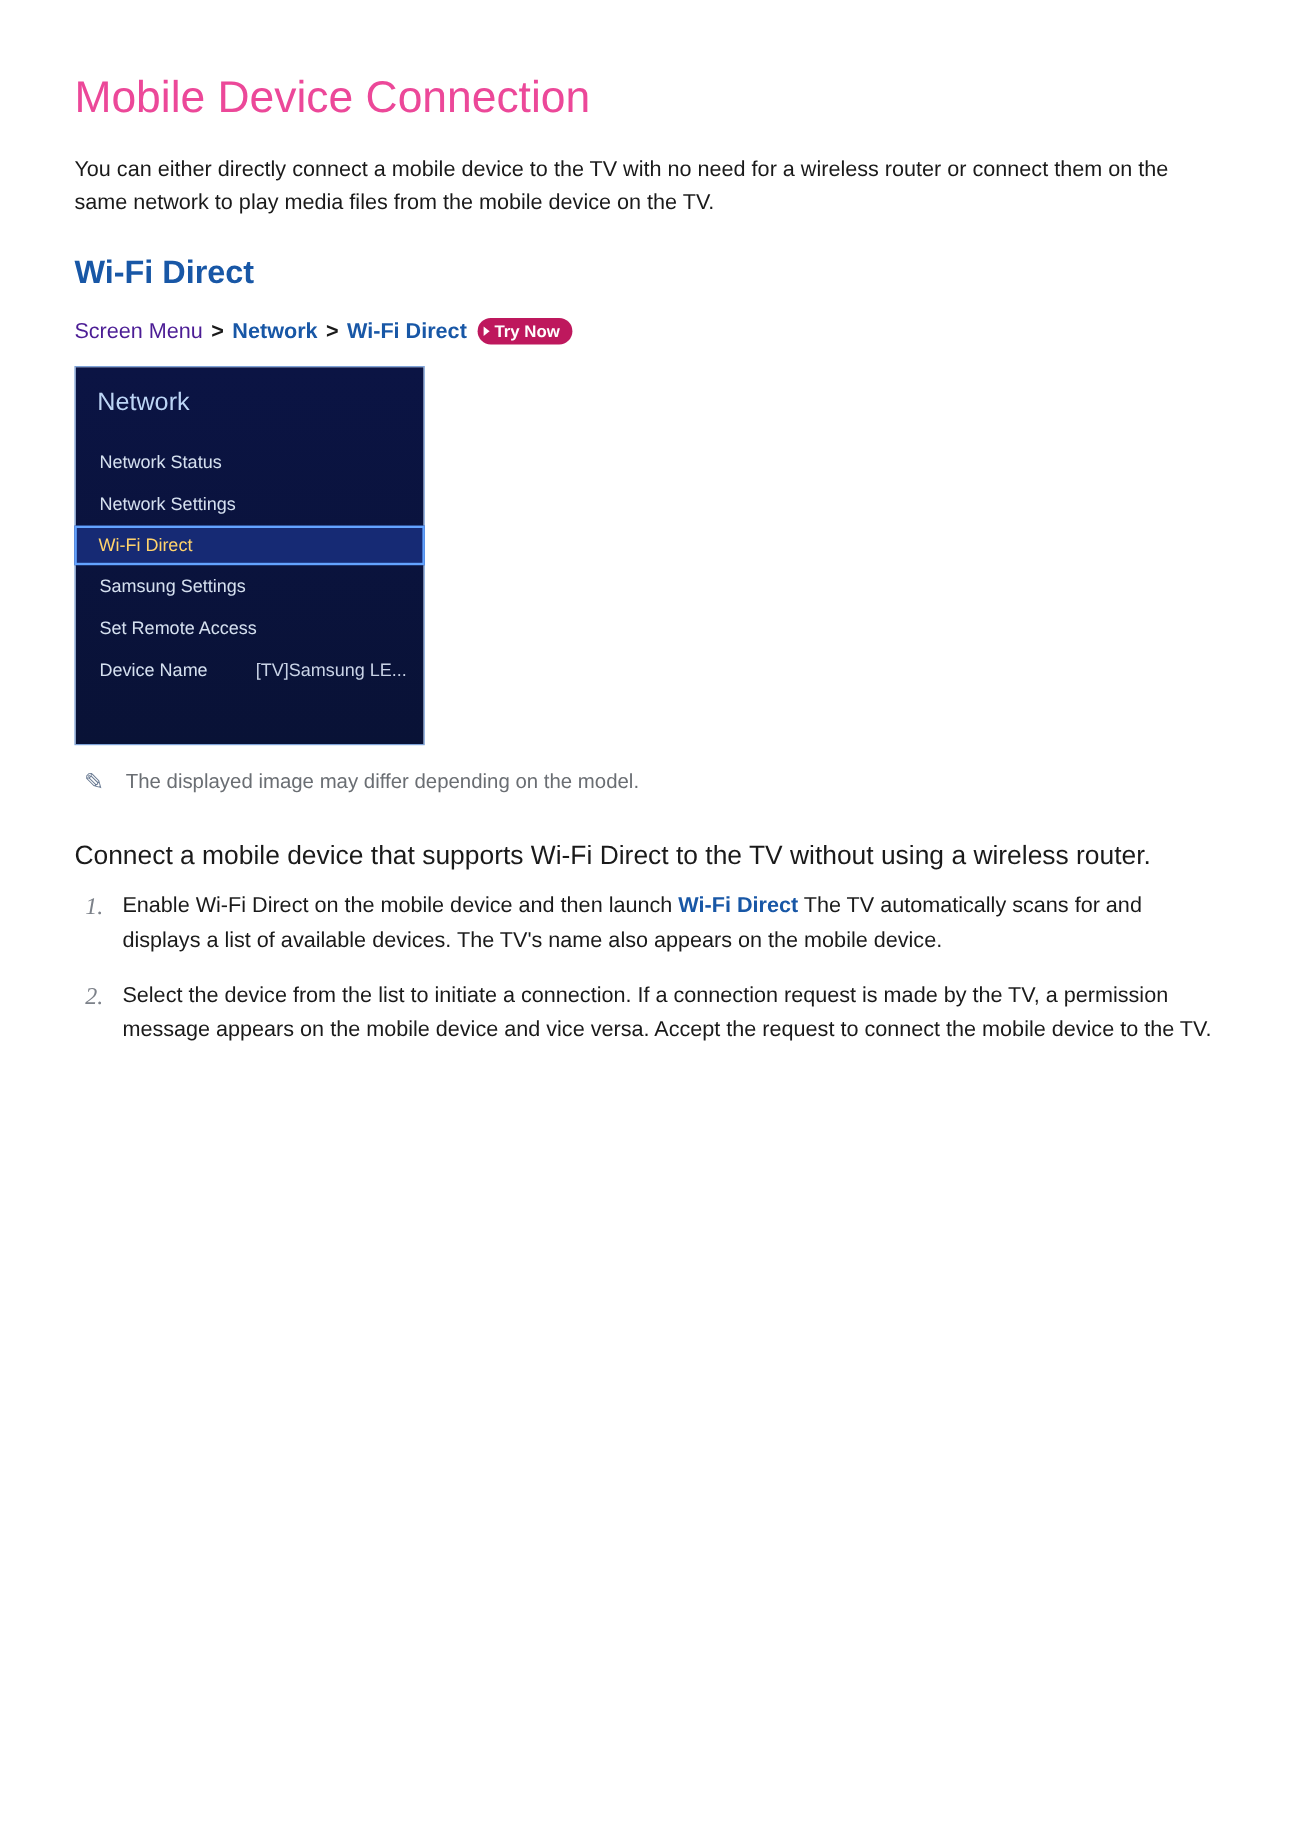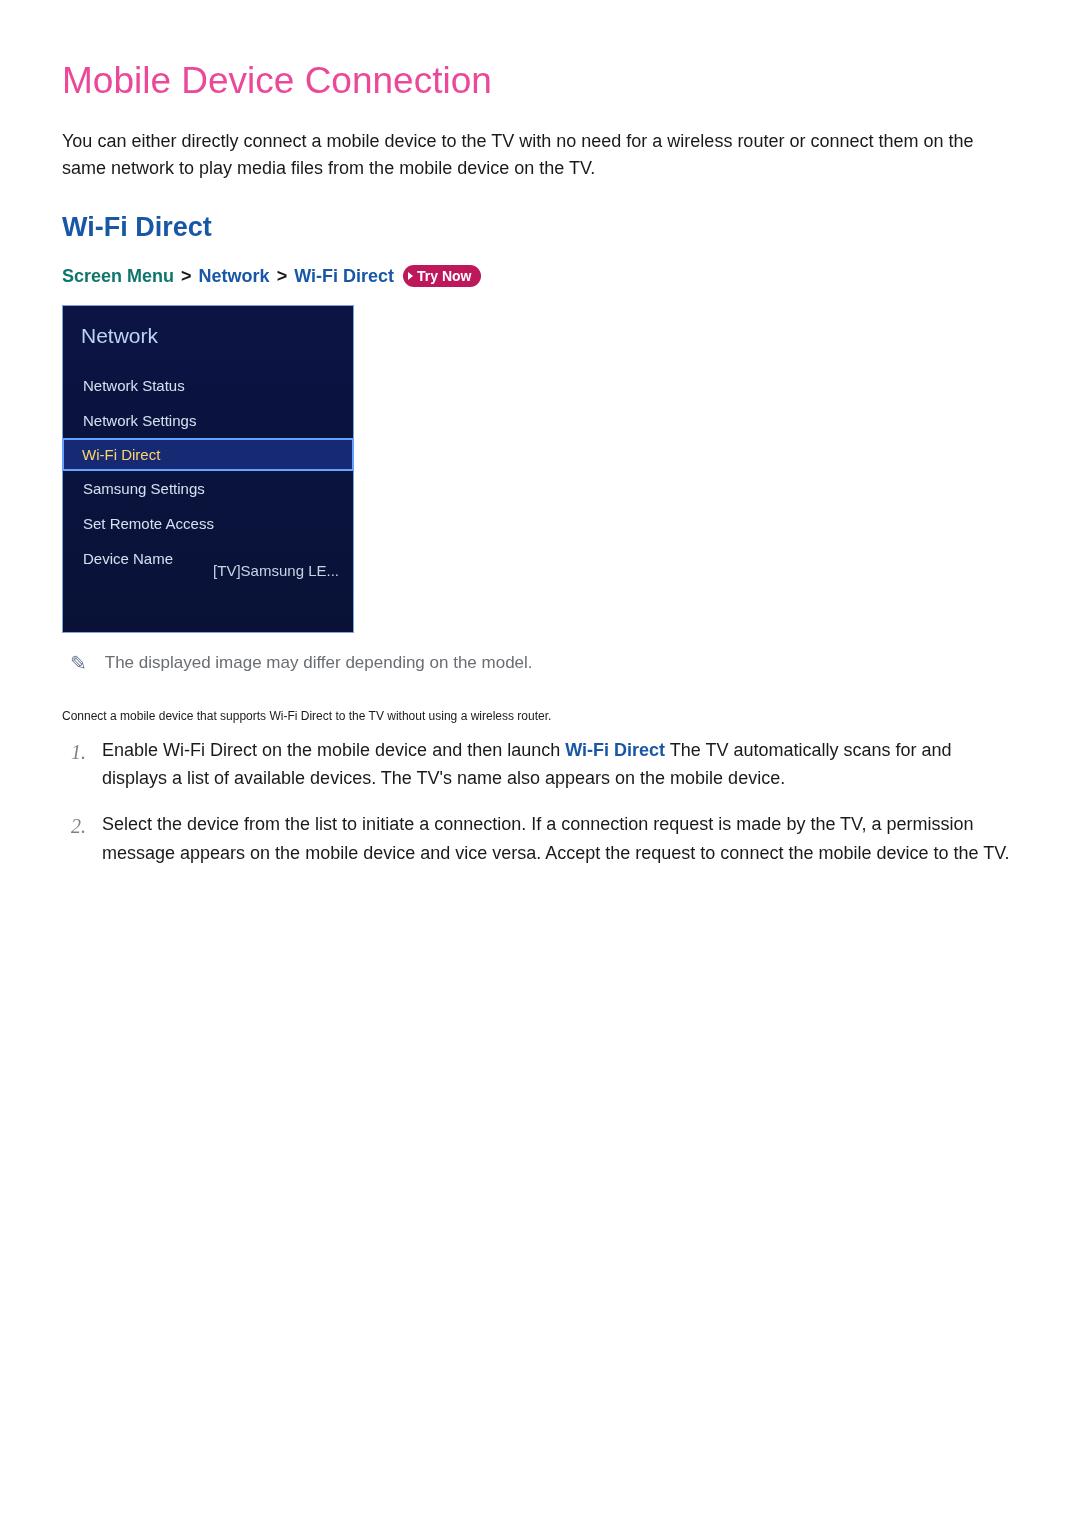--- a/index.html
+++ b/index.html
@@ -29,21 +29,21 @@
   .section-title {
     font-size: 27px;
     font-weight: 700;
     color: #1857a6;
     margin-bottom: 22px;
   }
   .breadcrumb {
     font-size: 18px;
     margin-bottom: 18px;
   }
-  .breadcrumb .bold { font-weight: 700; color:#0f766e; }
+  .breadcrumb .bold { font-weight: 400; color:#4c1d95; }
   .breadcrumb .sep { color:#1a1a1a; font-weight:700; margin: 0 2px; }
   .breadcrumb .link { color:#1857a6; font-weight:700; }
   .trynow {
     display:inline-block;
     background:#be185d;
     color:#fff;
     font-size:14px;
     font-weight:700;
     padding:3px 10px 3px 14px;
     border-radius:12px;
@@ -85,42 +85,42 @@
     background: #162a74;
     color:#ffd36c;
     padding: 6px 0 6px 18px;
     margin: 0 -1px;
   }
   .menu-item.row {
     display:flex;
     justify-content: space-between;
     padding-right: 14px;
   }
-  .menu-item .val { color:#c9d3e6;margin-top:12px; }
+  .menu-item .val { color:#c9d3e6; }
 
   .menu-space { height: 44px; }
 
   .note-row {
     display:flex;
     align-items:center;
     gap:18px;
     margin: 8px 0 14px 8px;
   }
   .pencil-icon {
     color:#6a7b93;
     font-size:20px;
     transform: rotate(0deg);
   }
   .note-text {
     color:#6a6e73;
     font-size:17px;
   }
 
   .para {
-    font-size:12px;
+    font-size:22px;
     line-height:1.55;
     margin-bottom:10px;
     margin-top:32px;
   }
 
   .olist {
     list-style:none;
     padding:0;
     margin:0;
   }

